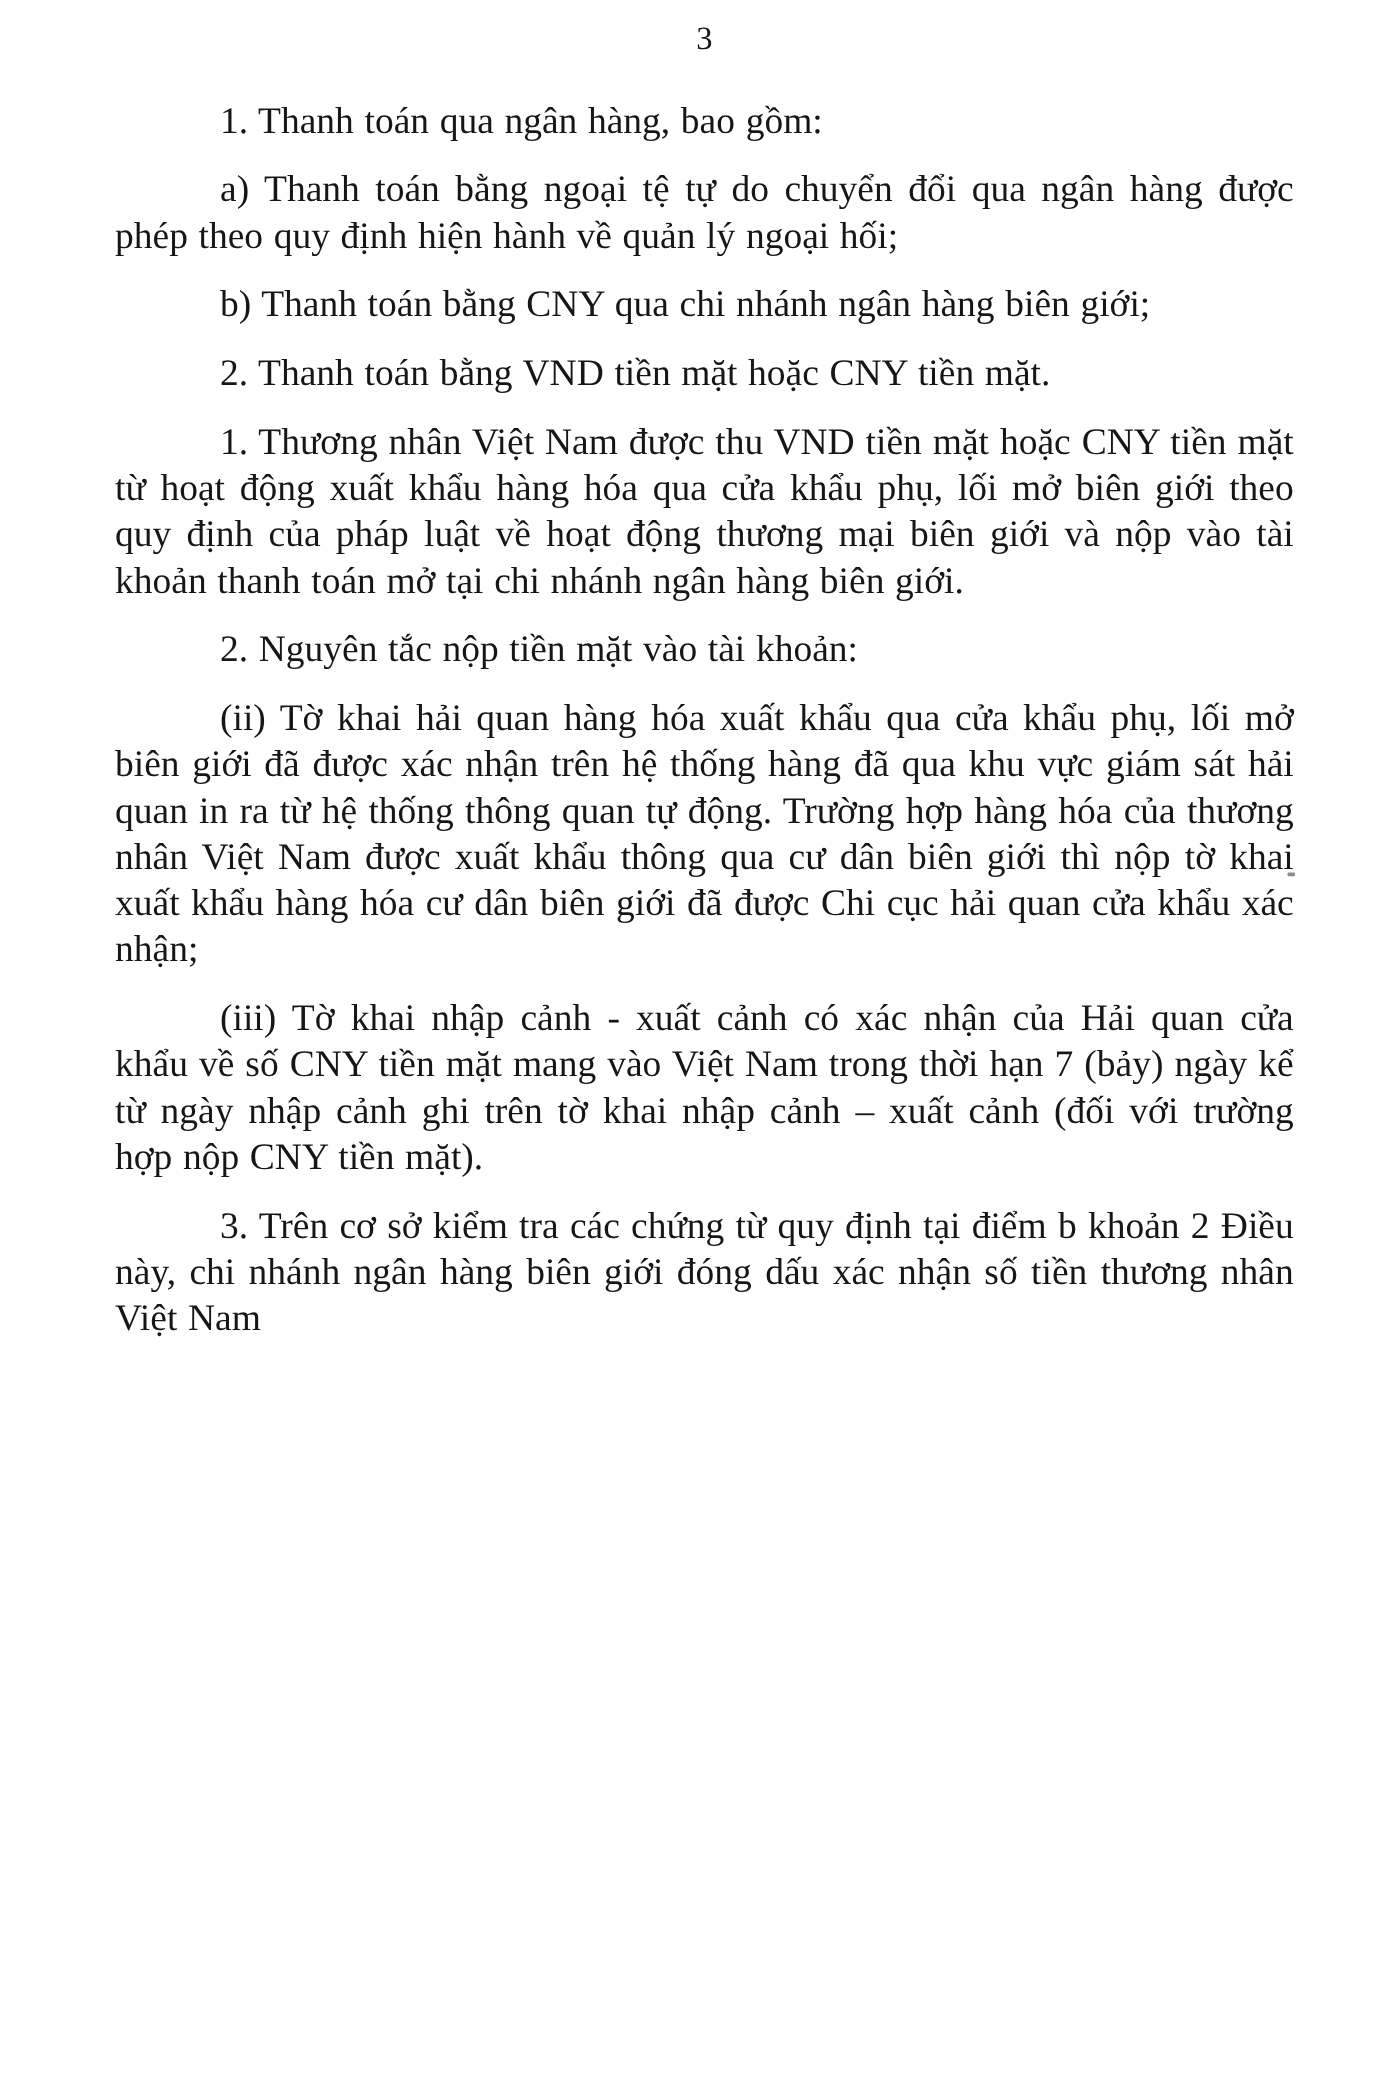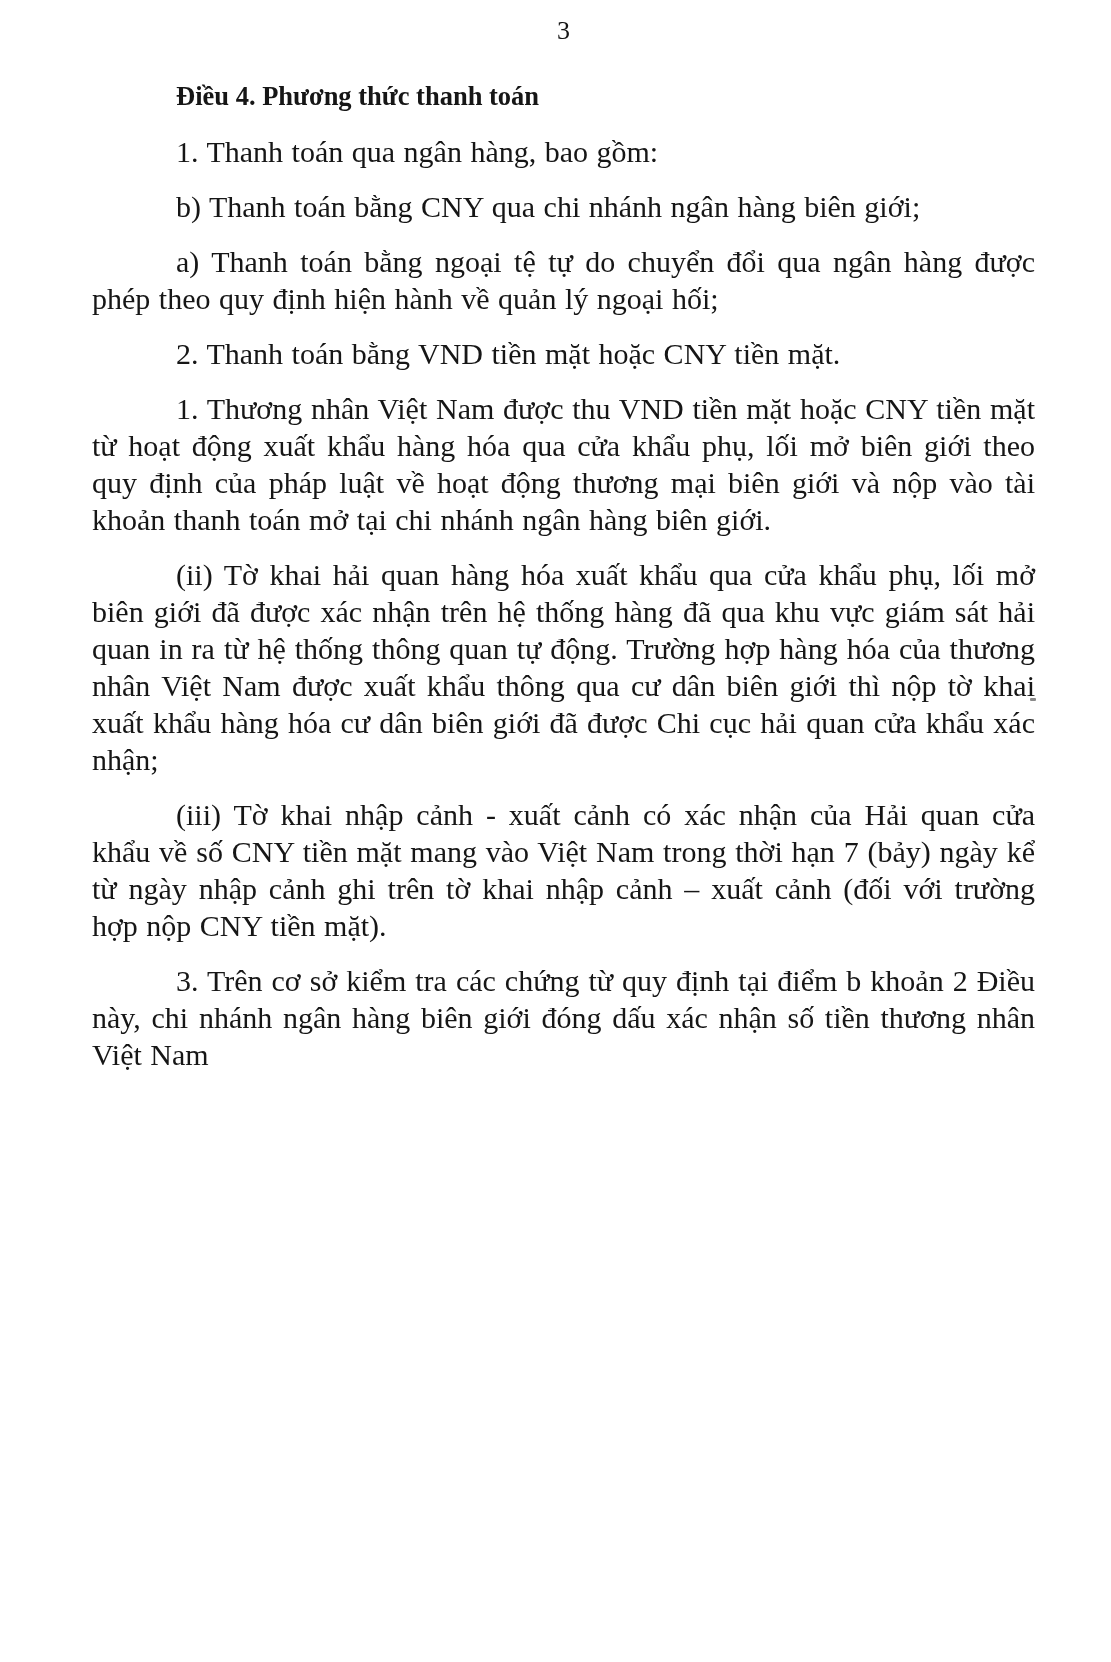--- a/index.html
+++ b/index.html
@@ -51,29 +51,29 @@
   }
 </style>
 </head>
 <body>
 
 <div class="page">
 
   <div class="page-number">3</div>
 
   <section>
-    <h2 class="heading">Điều 4. Phương thức thanh toán</h2>
     <p class="para">1. Thanh toán qua ngân hàng, bao gồm:</p>
+    <p class="para">a) Thanh toán bằng ngoại tệ tự do chuyển đổi qua ngân hàng được phép theo quy định hiện hành về quản lý ngoại hối;</p>
     <p class="para">b) Thanh toán bằng CNY qua chi nhánh ngân hàng biên giới;</p>
-    <p class="para">a) Thanh toán bằng ngoại tệ tự do chuyển đổi qua ngân hàng được phép theo quy định hiện hành về quản lý ngoại hối;</p>
     <p class="para">2. Thanh toán bằng VND tiền mặt hoặc CNY tiền mặt.</p>
   </section>
 
   <section>
     <p class="para">1. Thương nhân Việt Nam được thu VND tiền mặt hoặc CNY tiền mặt từ hoạt động xuất khẩu hàng hóa qua cửa khẩu phụ, lối mở biên giới theo quy định của pháp luật về hoạt động thương mại biên giới và nộp vào tài khoản thanh toán mở tại chi nhánh ngân hàng biên giới.</p>
+    <p class="para">2. Nguyên tắc nộp tiền mặt vào tài khoản:</p>
     <p class="para">(ii) Tờ khai hải quan hàng hóa xuất khẩu qua cửa khẩu phụ, lối mở biên giới đã được xác nhận trên hệ thống hàng đã qua khu vực giám sát hải quan in ra từ hệ thống thông quan tự động. Trường hợp hàng hóa của thương nhân Việt Nam được xuất khẩu thông qua cư dân biên giới thì nộp tờ khai xuất khẩu hàng hóa cư dân biên giới đã được Chi cục hải quan cửa khẩu xác nhận;</p>
     <p class="para">(iii) Tờ khai nhập cảnh - xuất cảnh có xác nhận của Hải quan cửa khẩu về số CNY tiền mặt mang vào Việt Nam trong thời hạn 7 (bảy) ngày kể từ ngày nhập cảnh ghi trên tờ khai nhập cảnh – xuất cảnh (đối với trường hợp nộp CNY tiền mặt).</p>
     <p class="para">3. Trên cơ sở kiểm tra các chứng từ quy định tại điểm b khoản 2 Điều này, chi nhánh ngân hàng biên giới đóng dấu xác nhận số tiền thương nhân Việt Nam</p>
   </section>
 
   <div class="speck"></div>
 
 </div>
 
 </body></html>

